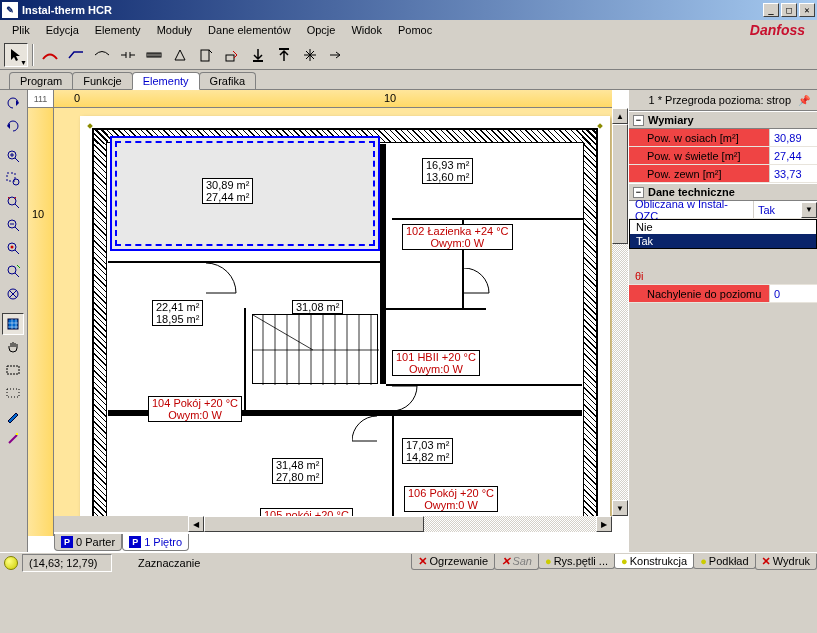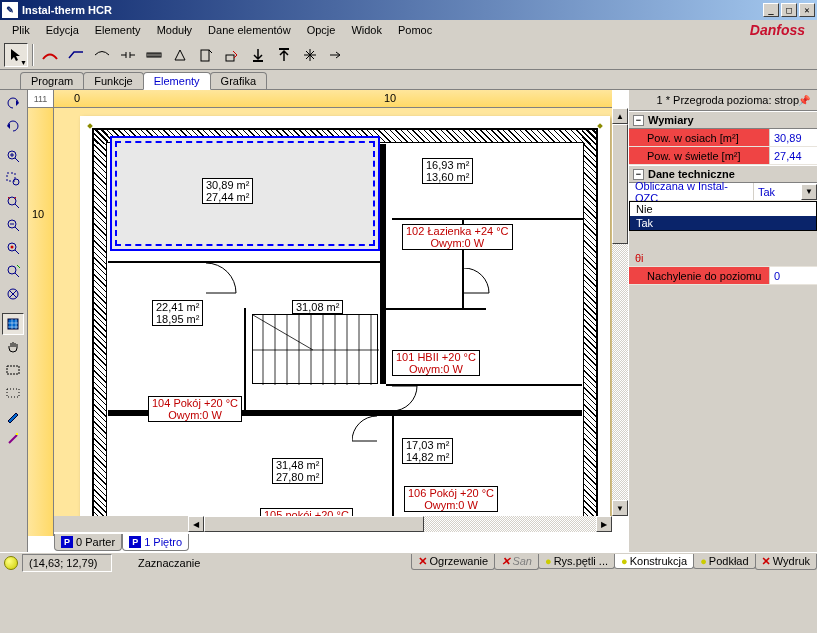--- a/index.html
+++ b/index.html
@@ -16,21 +16,21 @@
 .menubar .menu-item { padding: 2px 8px; cursor: pointer; }
 .menubar .brand { margin-left: auto; color: #c8102e; font-weight: bold; font-style: italic; font-size: 14px; padding-right: 8px; }
 
 
 .toolbar { background: #d4d0c8; height: 30px; display: flex; align-items: center; border-bottom: 1px solid #808080; padding: 2px 4px; gap: 2px; }
 .tbtn { width: 24px; height: 24px; border: 1px solid transparent; display: flex; align-items: center; justify-content: center; cursor: pointer; position: relative; }
 .tbtn.active { border-color: #404040 #fff #fff #404040; background: #e8e4dc; }
 .tsep { width: 2px; height: 22px; border-left: 1px solid #808080; border-right: 1px solid #fff; margin: 0 2px; }
 
 
-.tabstrip { height: 20px; display: flex; align-items: flex-end; padding-left: 20px; background: #d4d0c8; border-bottom: 1px solid #808080; }
+.tabstrip { height: 20px; display: flex; align-items: flex-end; padding-left: 9px; background: #d4d0c8; border-bottom: 1px solid #808080; }
 .tab { padding: 2px 10px; border: 1px solid #808080; border-bottom: none; background: #d4d0c8; border-radius: 4px 4px 0 0; margin-right: -1px; cursor: pointer; font-size: 11px; }
 .tab.active { background: #fff; color: #0000cd; border-bottom: 1px solid #fff; position: relative; z-index: 2; margin-bottom: -1px; }
 
 
 .main { display: flex; height: 462px; }
 
 
 .vtoolbar { width: 28px; background: #d4d0c8; border-right: 1px solid #808080; display: flex; flex-direction: column; padding: 2px; gap: 1px; }
 .vtoolbar .tbtn { width: 22px; height: 22px; }
 
@@ -62,21 +62,21 @@
 .sb-thumb { position: absolute; background: #d4d0c8; border: 1px solid; border-color: #fff #404040 #404040 #fff; }
 
 
 .floor-tabs { position: absolute; left: 26px; bottom: 0; height: 20px; display: flex; align-items: center; gap: 0; }
 .floor-tab { padding: 2px 6px; border: 1px solid #808080; border-top: none; background: #d4d0c8; border-radius: 0 0 4px 4px; cursor: pointer; font-size: 10px; display: flex; align-items: center; gap: 3px; }
 .floor-tab.active { background: #fff; color: #0000cd; }
 .floor-tab .p-icon { width: 12px; height: 12px; background: #0000cd; color: #fff; font-size: 9px; font-weight: bold; display: flex; align-items: center; justify-content: center; }
 
 
 .props { width: 189px; background: #d4d0c8; border-left: 1px solid #fff; display: flex; flex-direction: column; }
-.props-header { padding: 4px 6px; background: #d4d0c8; border-bottom: 1px solid #808080; display: flex; align-items: center; justify-content: flex-end; gap: 0; }
+.props-header { padding: 4px 6px; background: #d4d0c8; border-bottom: 1px solid #808080; display: flex; align-items: center; justify-content: flex-end; gap: 8px; }
 .pin { width: 12px; height: 12px; display: flex; align-items: center; justify-content: center; font-size: 10px; cursor: pointer; }
 .section-hdr { background: #d4d0c8; padding: 2px 4px; font-weight: bold; display: flex; align-items: center; gap: 4px; border-top: 1px solid #fff; border-bottom: 1px solid #808080; }
 .section-hdr .toggle { width: 11px; height: 11px; border: 1px solid #808080; background: #fff; display: flex; align-items: center; justify-content: center; font-size: 9px; line-height: 1; cursor: pointer; }
 .prop-row { display: flex; align-items: center; height: 18px; border-bottom: 1px solid #e8e4dc; background: #fff; }
 .prop-row .label { flex: 1; padding: 0 6px 0 18px; background: #ef4444; height: 100%; display: flex; align-items: center; }
 .prop-row .value { width: 48px; padding: 0 4px; color: #0000cd; text-align: right; height: 100%; display: flex; align-items: center; border-left: 1px solid #d4d0c8; }
 .prop-row.editing .label { color: #0000cd; }
 .dropdown-open { position: relative; background: #fff; }
 .dropdown-open .dd-row { padding: 1px 6px; cursor: pointer; }
 .dropdown-open .dd-row.sel { background: #0a246a; color: #fff; }
@@ -444,20 +444,24 @@
       <span>Wymiary</span>
     </div>
     <div class="prop-row">
         <div class="label">Pow. w osiach [m²]</div>
         <div class="value">30,89</div>
       </div>
     <div class="prop-row">
         <div class="label">Pow. w świetle [m²]</div>
         <div class="value">27,44</div>
       </div>
+    <div class="prop-row">
+        <div class="label">Pow. zewn [m²]</div>
+        <div class="value">33,73</div>
+      </div>
 
     <div class="section-hdr">
       <span class="toggle">−</span>
       <span>Dane techniczne</span>
     </div>
     <div class="prop-row editing" style="background:#fff">
       <div class="label" style="background:#fff;color:#0000cd;padding-left:6px">Obliczana w Instal-OZC</div>
       <div class="value">Tak</div>
       <div class="dd-arrow">▼</div>
     </div>

